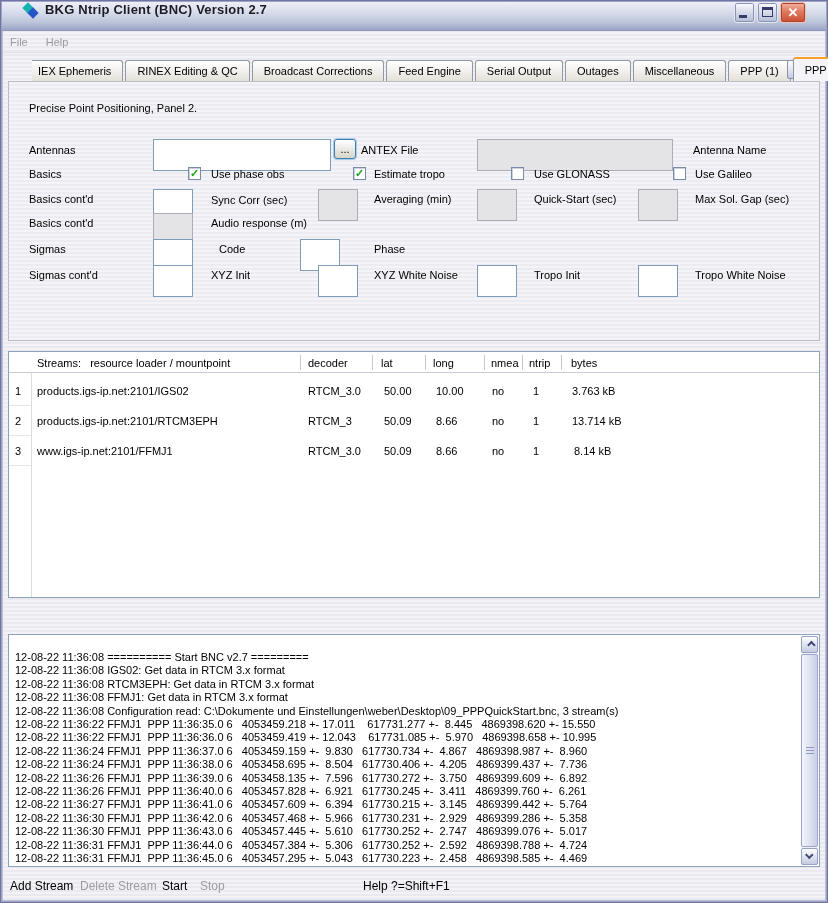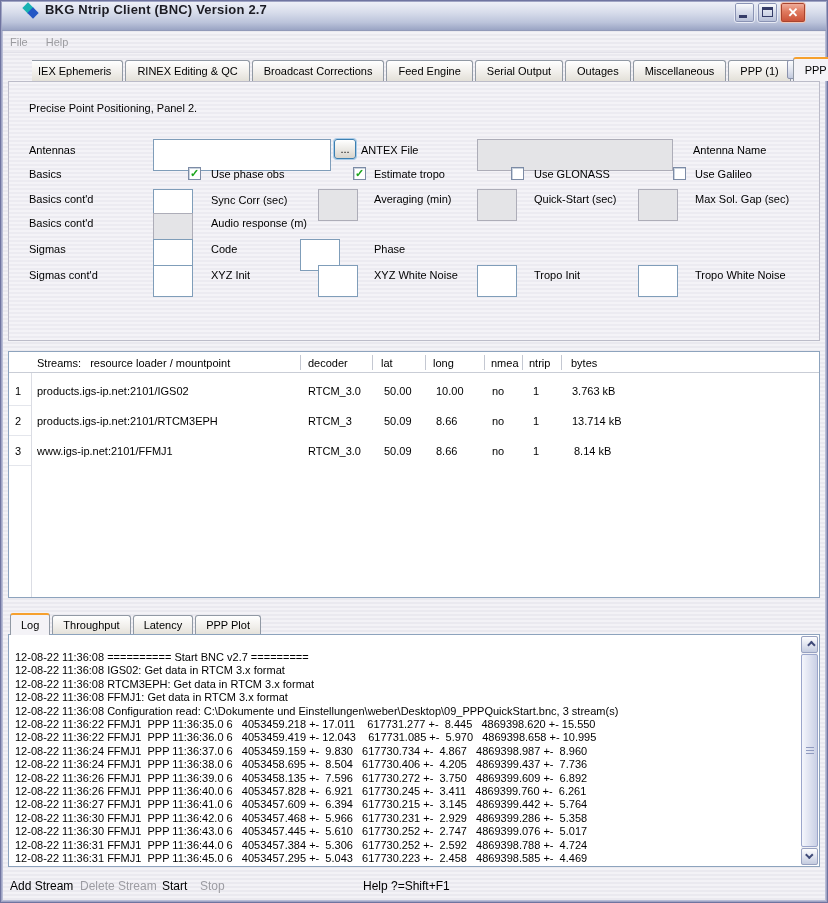--- a/index.html
+++ b/index.html
@@ -220,21 +220,21 @@
     <div class="lbl" style="left:525px;top:111px;">Quick-Start (sec)</div>
     <input class="tf disabled" style="left: 629px; top: 107px; width: 40px;" value="">
     <div class="lbl" style="left:686px;top:111px;">Max Sol. Gap (sec)</div>
 
     <div class="lbl" style="left:20px;top:135px;">Basics cont'd</div>
     <input class="tf disabled" style="left: 144px; top: 131px; width: 38px;" value="">
     <div class="lbl" style="left:202px;top:135px;">Audio response (m)</div>
 
     <div class="lbl" style="left:20px;top:161px;">Sigmas</div>
     <input class="tf" style="left: 144px; top: 157px; width: 38px;" value="10.0">
-    <div class="lbl" style="left:202px;top:161px;text-align:right;">Code</div>
+    <div class="lbl" style="left:210px;top:161px;text-align:right;">Code</div>
     <input class="tf" style="left: 291px; top: 157px; width: 40px;" value="0.02">
     <div class="lbl" style="left:365px;top:161px;">Phase</div>
 
     <div class="lbl" style="left:20px;top:187px;">Sigmas cont'd</div>
     <input class="tf" style="left: 144px; top: 183px; width: 38px;" value="200.0">
     <div class="lbl" style="left:202px;top:187px;">XYZ Init</div>
     <input class="tf" style="left: 309px; top: 183px; width: 40px;" value="100.0">
     <div class="lbl" style="left:365px;top:187px;">XYZ White Noise</div>
     <input class="tf" style="left: 468px; top: 183px; width: 40px;" value="0.1">
     <div class="lbl" style="left:525px;top:187px;">Tropo Init</div>
@@ -287,26 +287,20 @@
       <div class="st-cell" style="left:28px;top:9px;">www.igs-ip.net:2101/FFMJ1</div>
       <div class="st-cell" style="left:299px;top:9px;">RTCM_3.0</div>
       <div class="st-cell" style="left:375px;top:9px;">50.09</div>
       <div class="st-cell" style="left:427px;top:9px;">8.66</div>
       <div class="st-cell" style="left:483px;top:9px;">no</div>
       <div class="st-cell" style="left:524px;top:9px;">1</div>
       <div class="st-cell" style="left:565px;top:9px;">8.14 kB</div>
     </div>
   </div>
 
-  <div class="logtabs">
-    <div class="tab active">Log</div>
-    <div class="tab">Throughput</div>
-    <div class="tab">Latency</div>
-    <div class="tab">PPP Plot</div>
-  </div>
 
   <div class="logbox">
     <div class="log-lines">
       <div class="log-line">12-08-22 11:36:08 ========== Start BNC v2.7 =========</div>
       <div class="log-line">12-08-22 11:36:08 IGS02: Get data in RTCM 3.x format</div>
       <div class="log-line">12-08-22 11:36:08 RTCM3EPH: Get data in RTCM 3.x format</div>
       <div class="log-line">12-08-22 11:36:08 FFMJ1: Get data in RTCM 3.x format</div>
       <div class="log-line">12-08-22 11:36:08 Configuration read: C:\Dokumente und Einstellungen\weber\Desktop\09_PPPQuickStart.bnc, 3 stream(s)</div>
       <div class="log-line">12-08-22 11:36:22 FFMJ1  PPP 11:36:35.0 6   4053459.218 +- 17.011    617731.277 +-  8.445   4869398.620 +- 15.550</div>
       <div class="log-line">12-08-22 11:36:22 FFMJ1  PPP 11:36:36.0 6   4053459.419 +- 12.043    617731.085 +-  5.970   4869398.658 +- 10.995</div>

